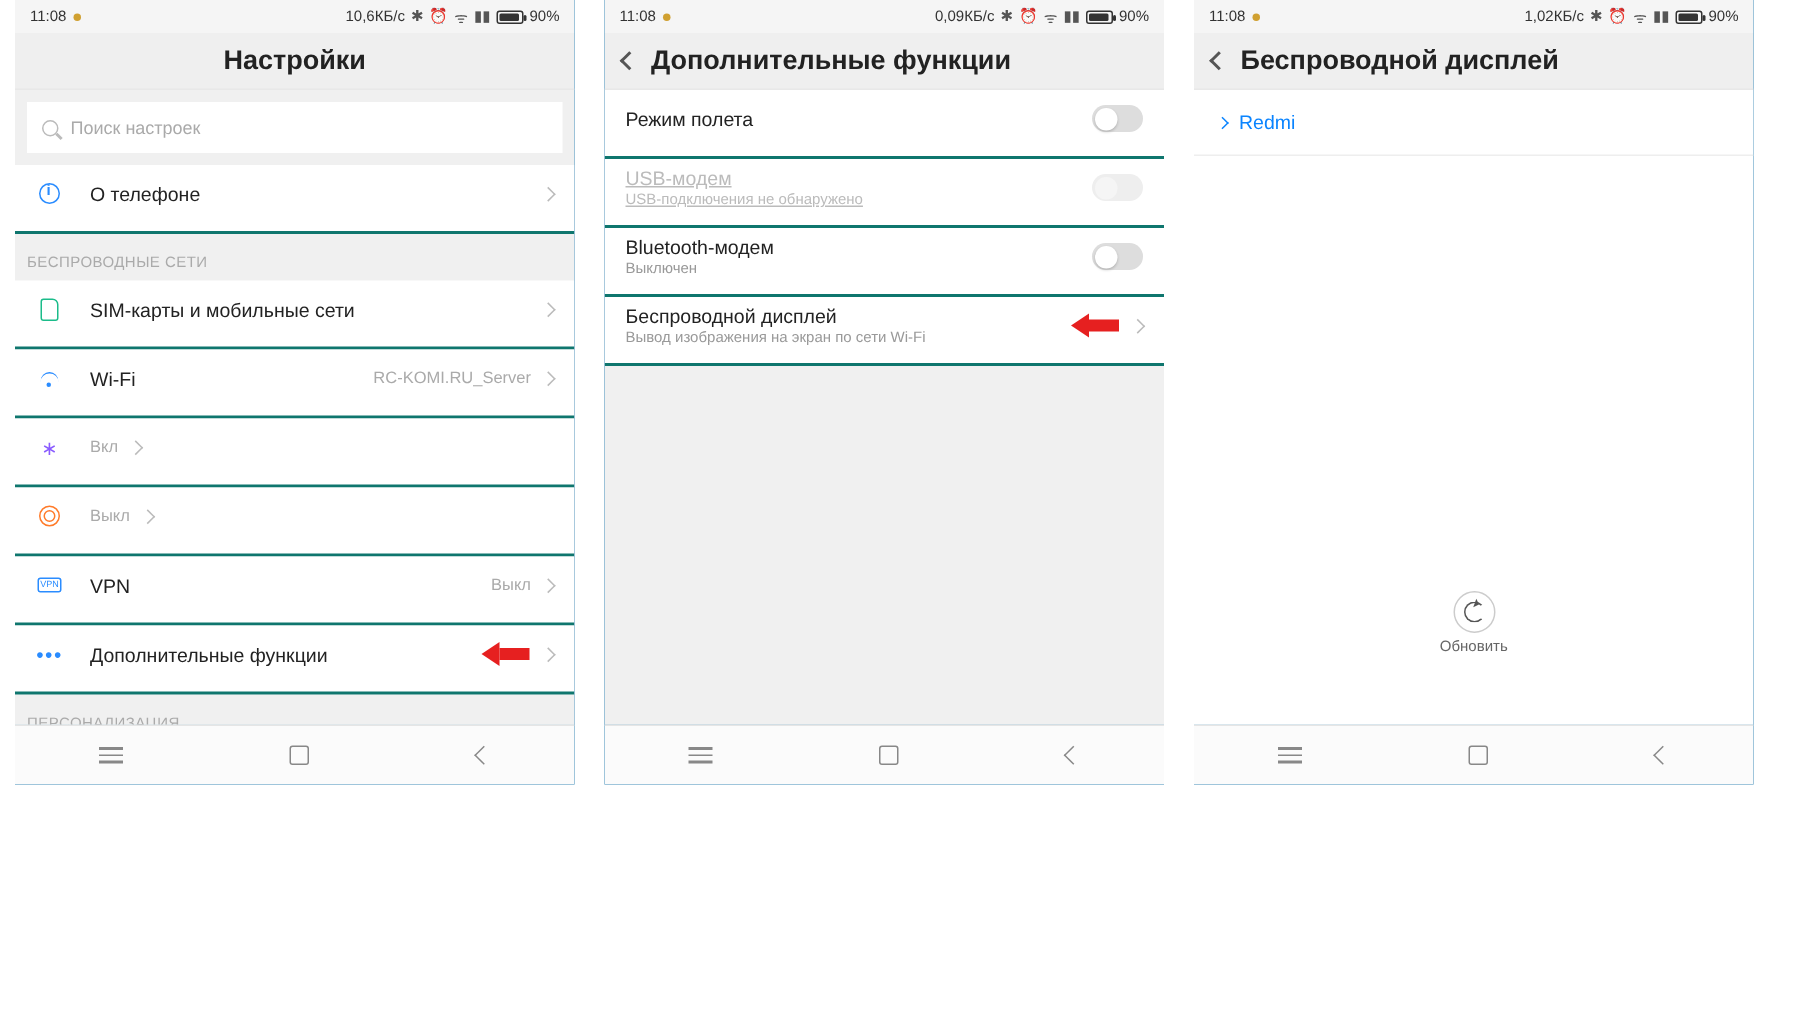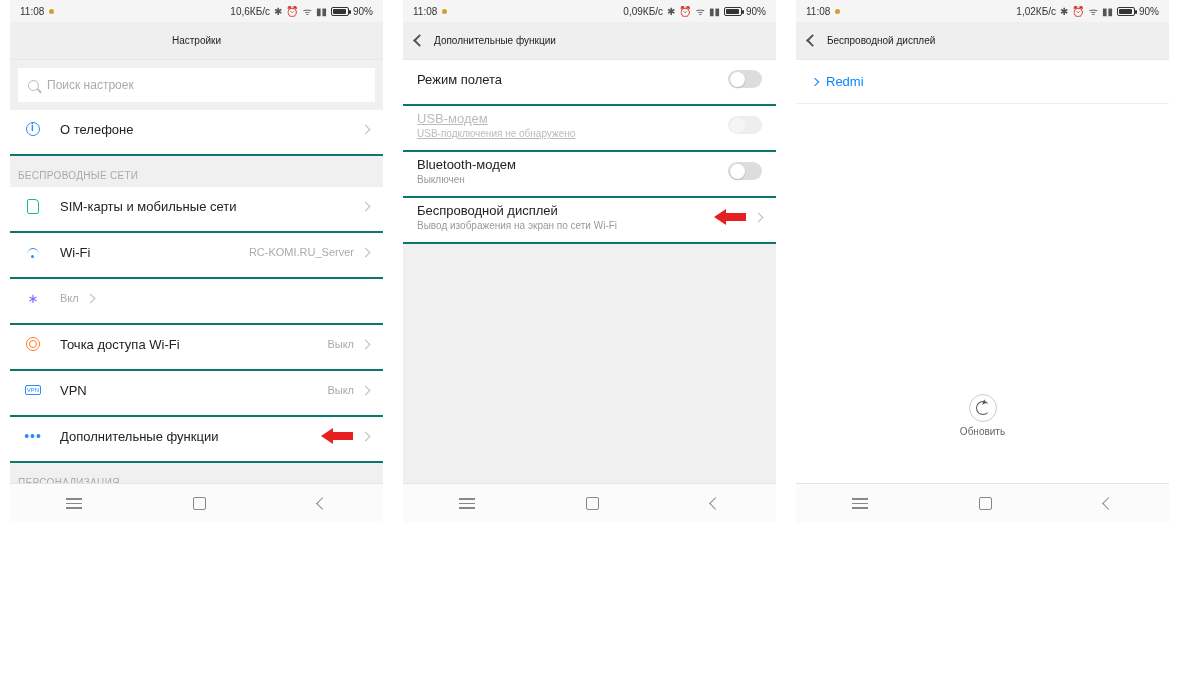--- a/index.html
+++ b/index.html
@@ -45,21 +45,21 @@
   .titlebar {
     height: 38px;
     background: #efefef;
     display: flex;
     align-items: center;
     padding: 0 12px;
     gap: 10px;
     border-bottom: 1px solid #e8e8e8;
   }
   .titlebar.center { justify-content: center; }
-  .title-text { font-size: 10px; font-weight: 400; color: #222; }
+  .title-text { font-size: 18px; font-weight: 700; color: #222; }
   .back-chevron {
     width: 9px; height: 9px; border-left: 2px solid #555; border-bottom: 2px solid #555;
     transform: rotate(45deg);
   }
 
   .content { flex: 1; overflow: hidden; background: #f0f0f0; position: relative; }
 
   .searchbox {
     margin: 8px 8px;
     background: #fff;
@@ -259,23 +259,20 @@
     <div class="row">
       <span class="row-icon ic-bt">∗</span>
       <span class="row-value">Вкл</span>
       <span class="row-chevron"></span>
     </div>
 
     <div class="row">
       <span class="row-icon">
           <span class="ic-hot"></span>
         </span>
-      <div class="row-body">
-          <span class="row-title">Точка доступа Wi-Fi</span>
-        </div>
       <span class="row-value">Выкл</span>
       <span class="row-chevron"></span>
     </div>
 
     <div class="row">
       <span class="row-icon">
           <span class="ic-vpn">VPN</span>
         </span>
       <div class="row-body">
           <span class="row-title">VPN</span>

